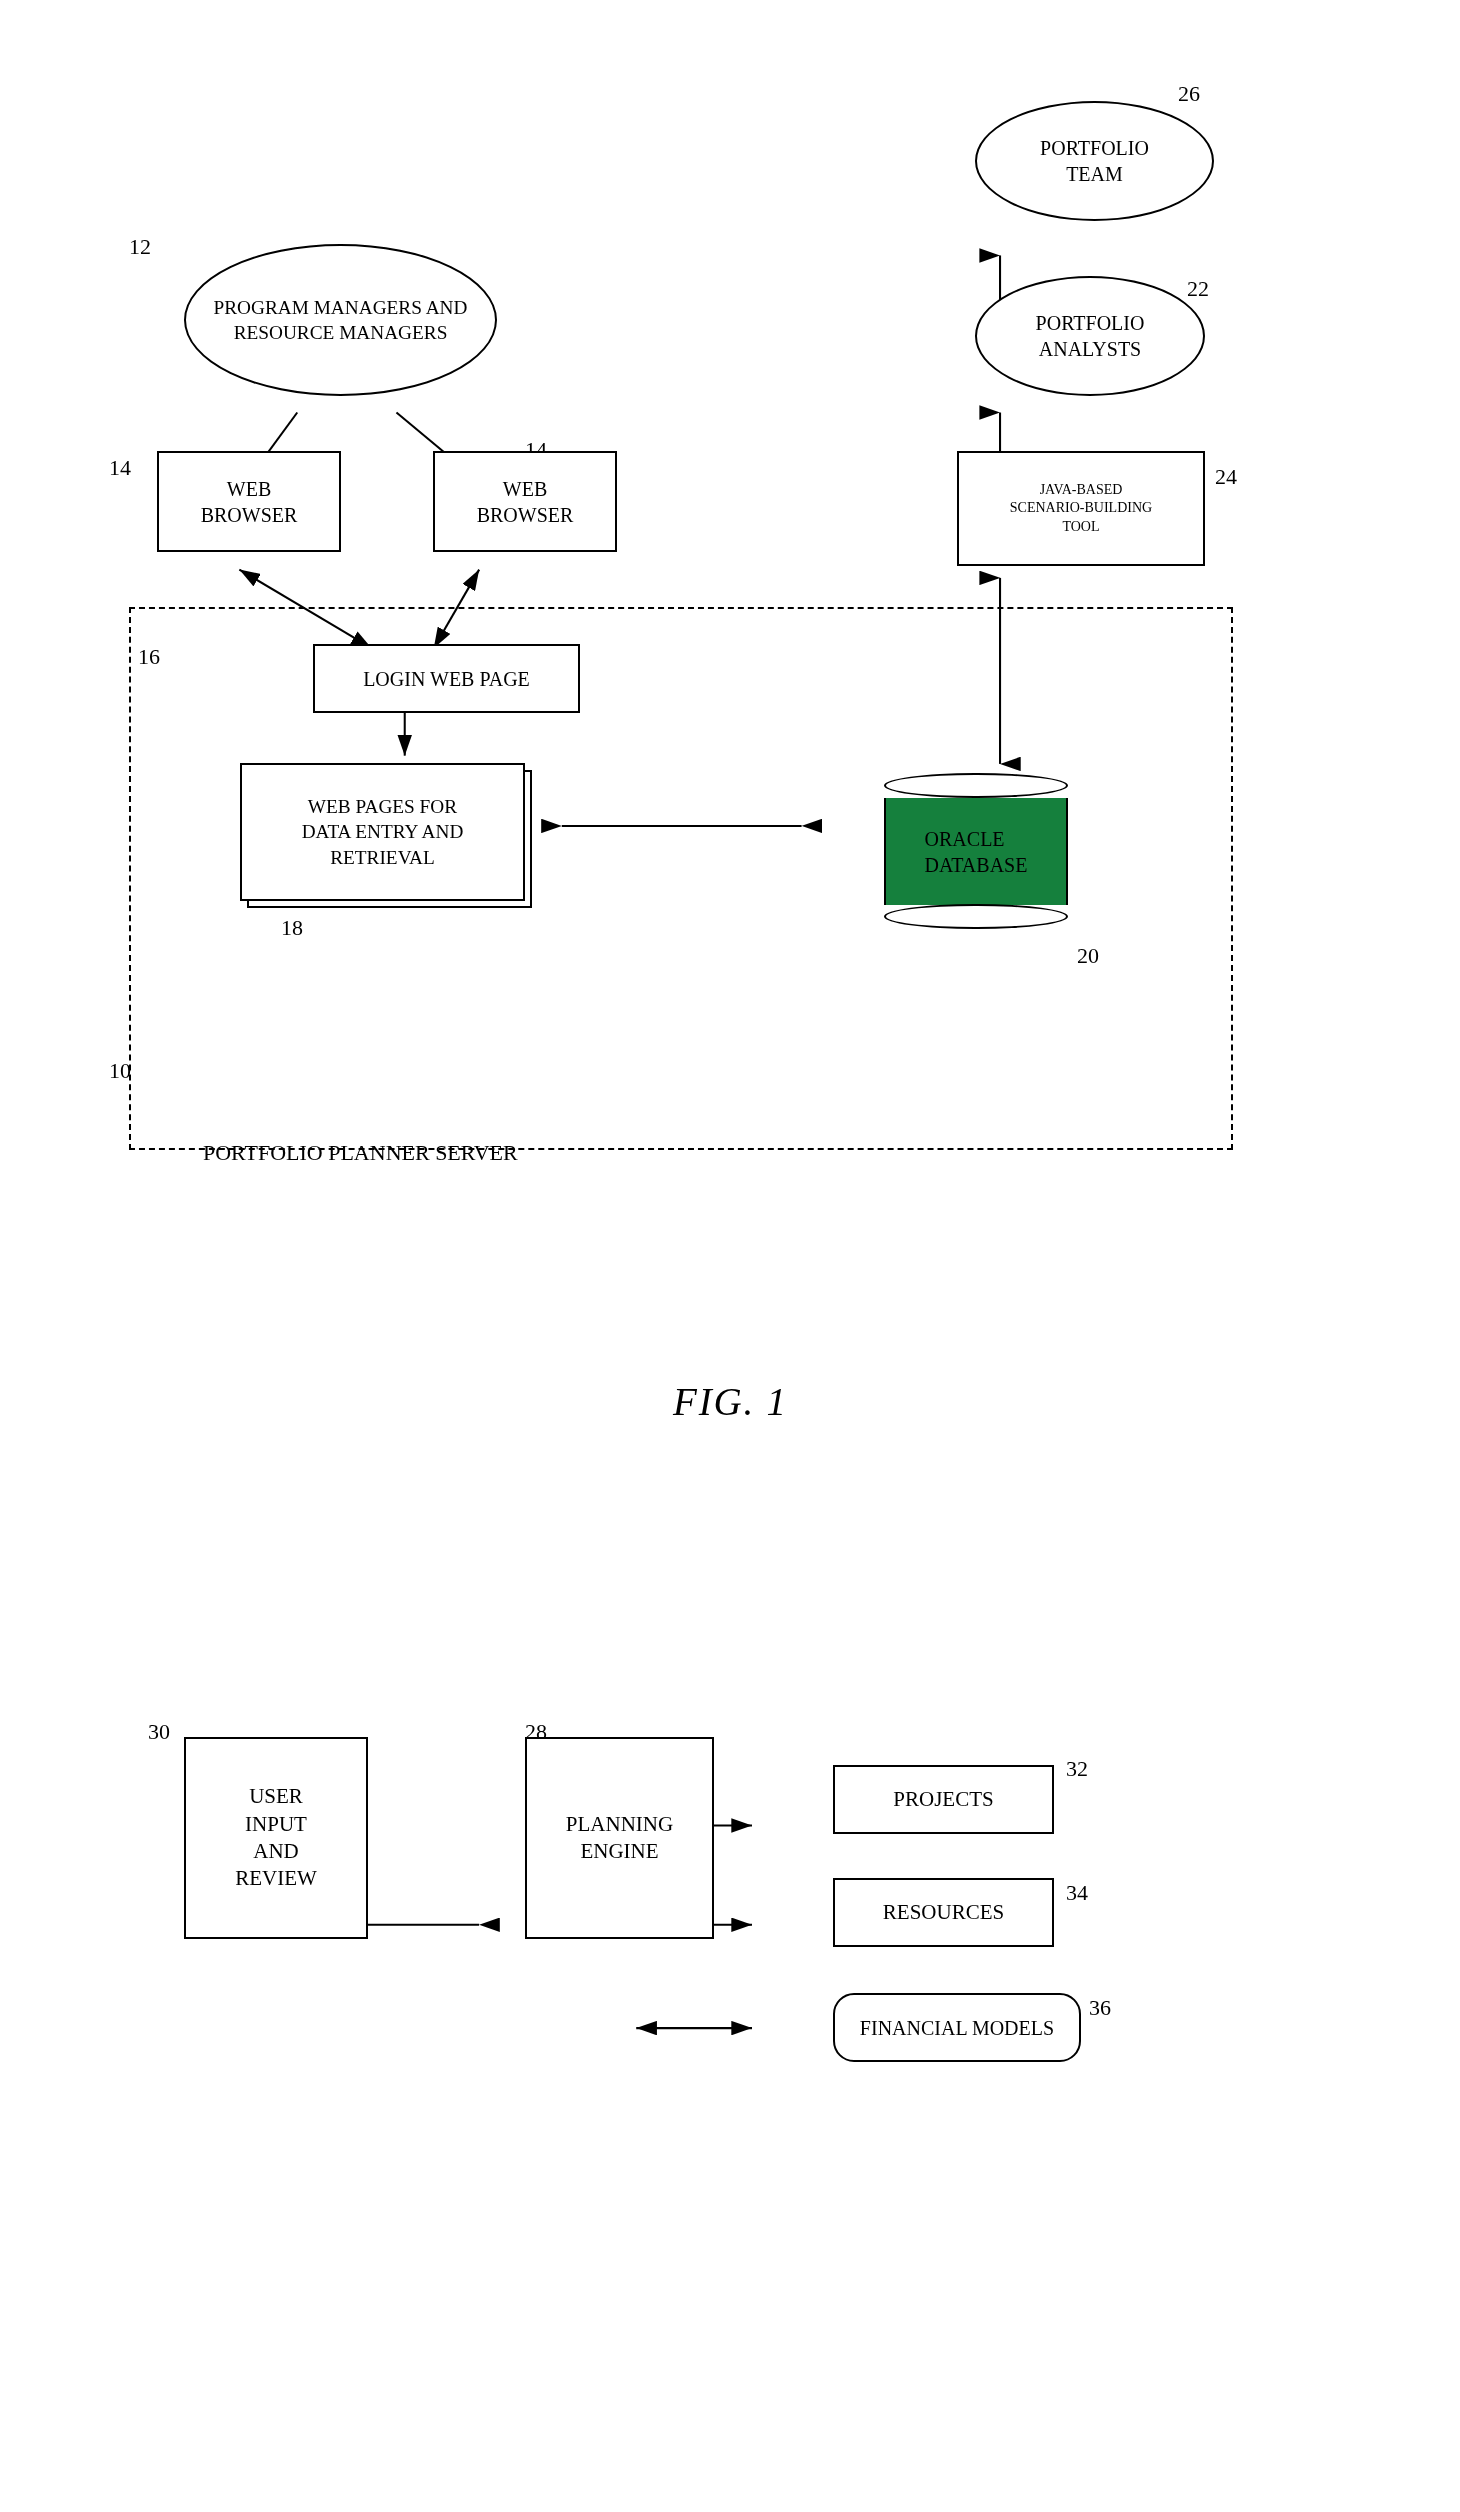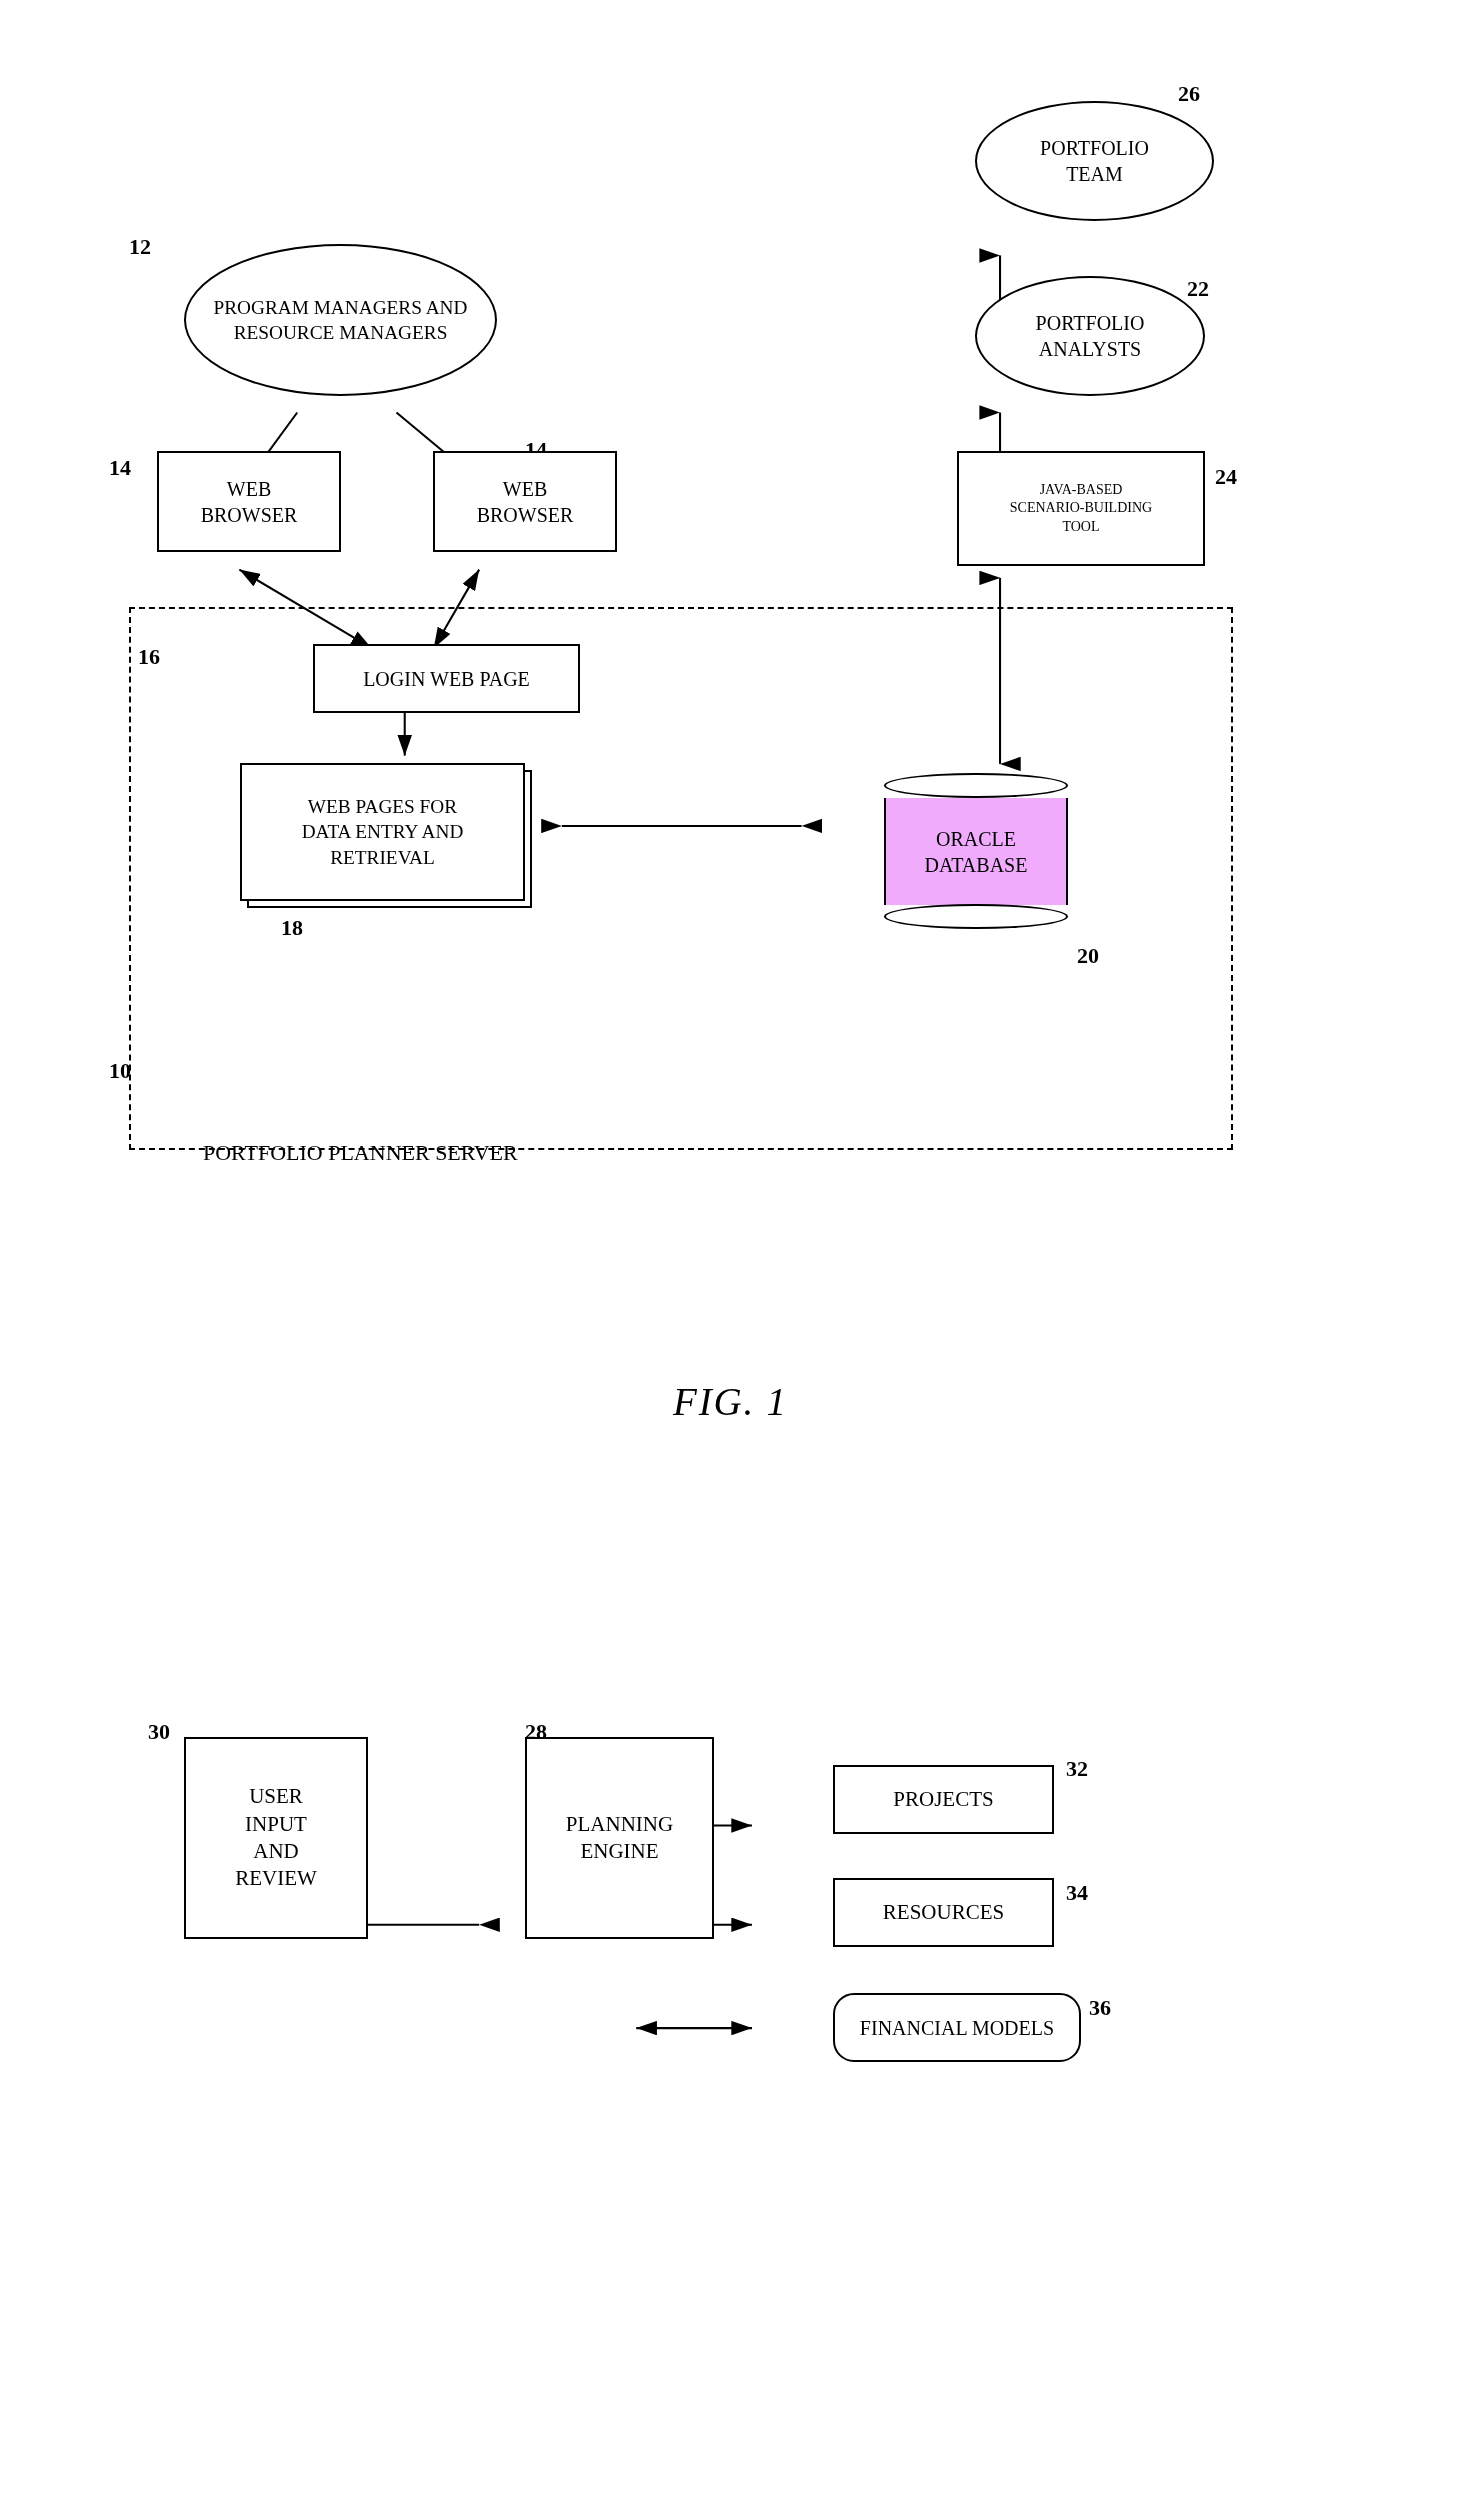--- a/index.html
+++ b/index.html
@@ -78,26 +78,26 @@
       display: flex;
       flex-direction: column;
       align-items: center;
       justify-content: center;
     }
     .cylinder-body {
       border: 2.3px solid #000;
       border-top: none;
       border-bottom: none;
       width: 100%;
-      background: #f0abfc;
+      background: #15803d;
       display: flex;
       align-items: center;
       justify-content: center;
       font-size: 20px;
-      text-align: center;
+      text-align: left;
       line-height: 1.3;
     }
     .cylinder-top {
       border: 2.3px solid #000;
       border-radius: 50%;
       width: 100%;
       height: 28px;
       background: #fff;
       position: relative;
       z-index: 2;
@@ -108,21 +108,21 @@
       width: 100%;
       height: 28px;
       background: #fff;
       margin-top: -1.8px;
     }
 
     
     .ref {
       position: absolute;
       font-size: 22px;
-      font-weight: bold;
+      font-weight: normal;
     }
 
     
     .arrows-svg {
       position: absolute;
       top: 0;
       left: 0;
       width: 100%;
       height: 100%;
       pointer-events: none;

